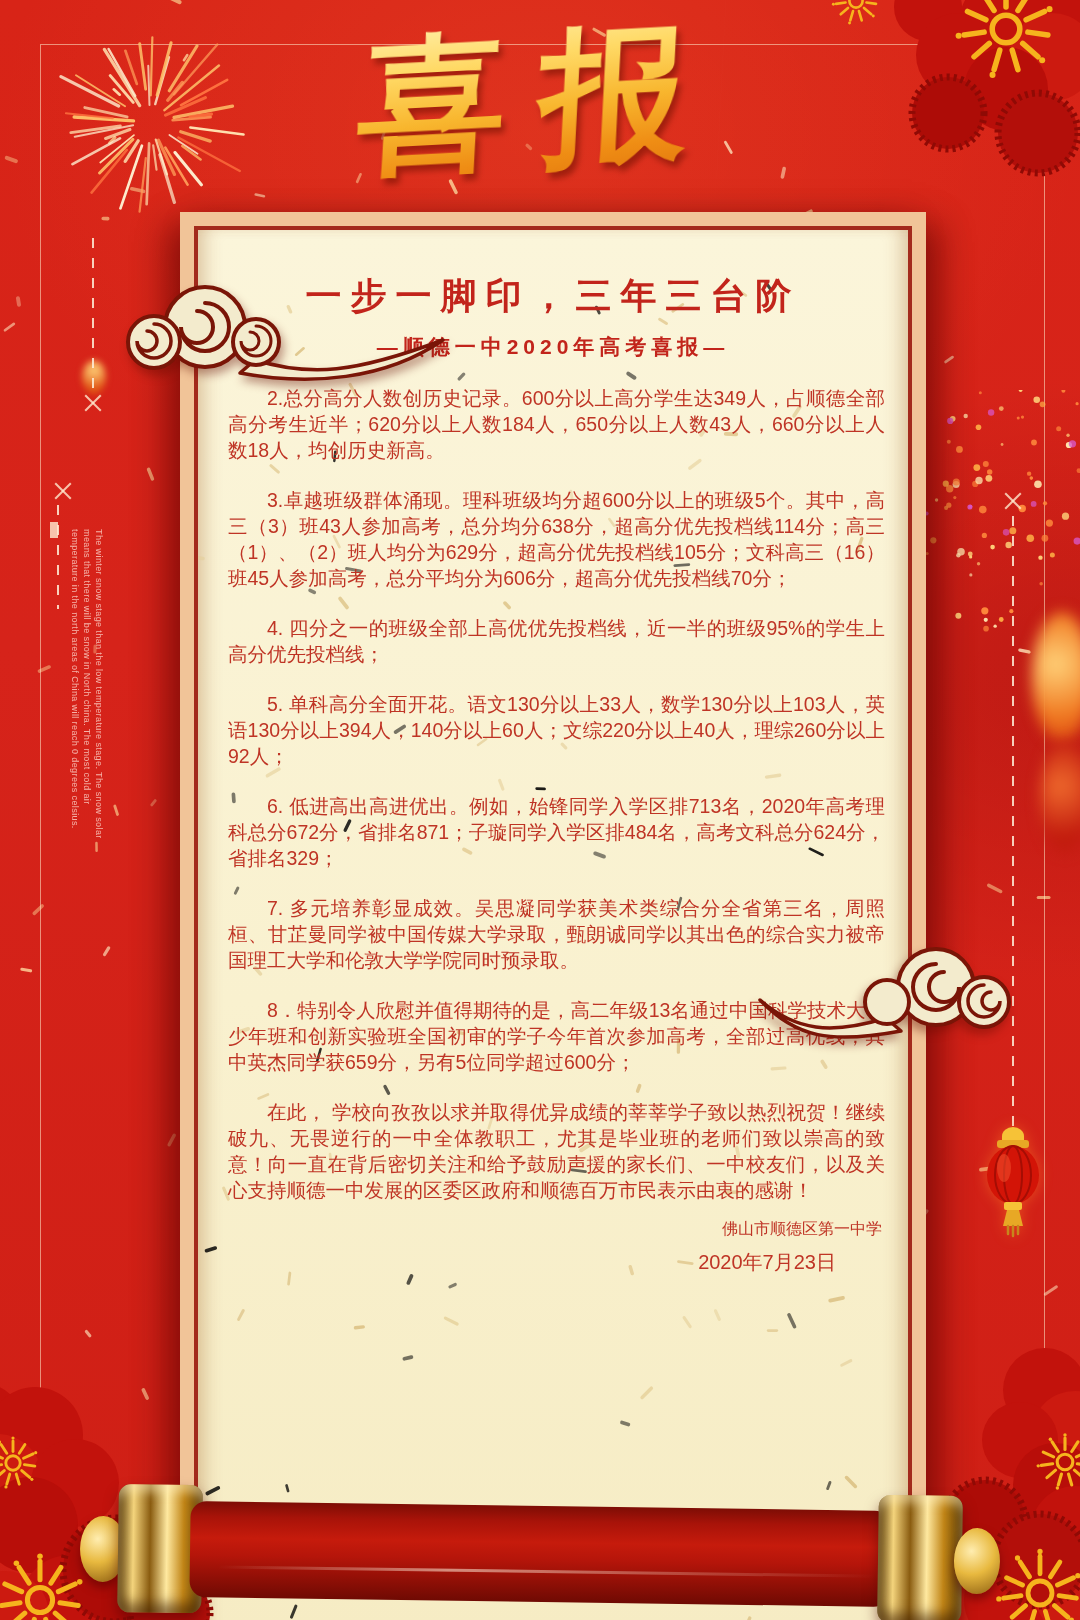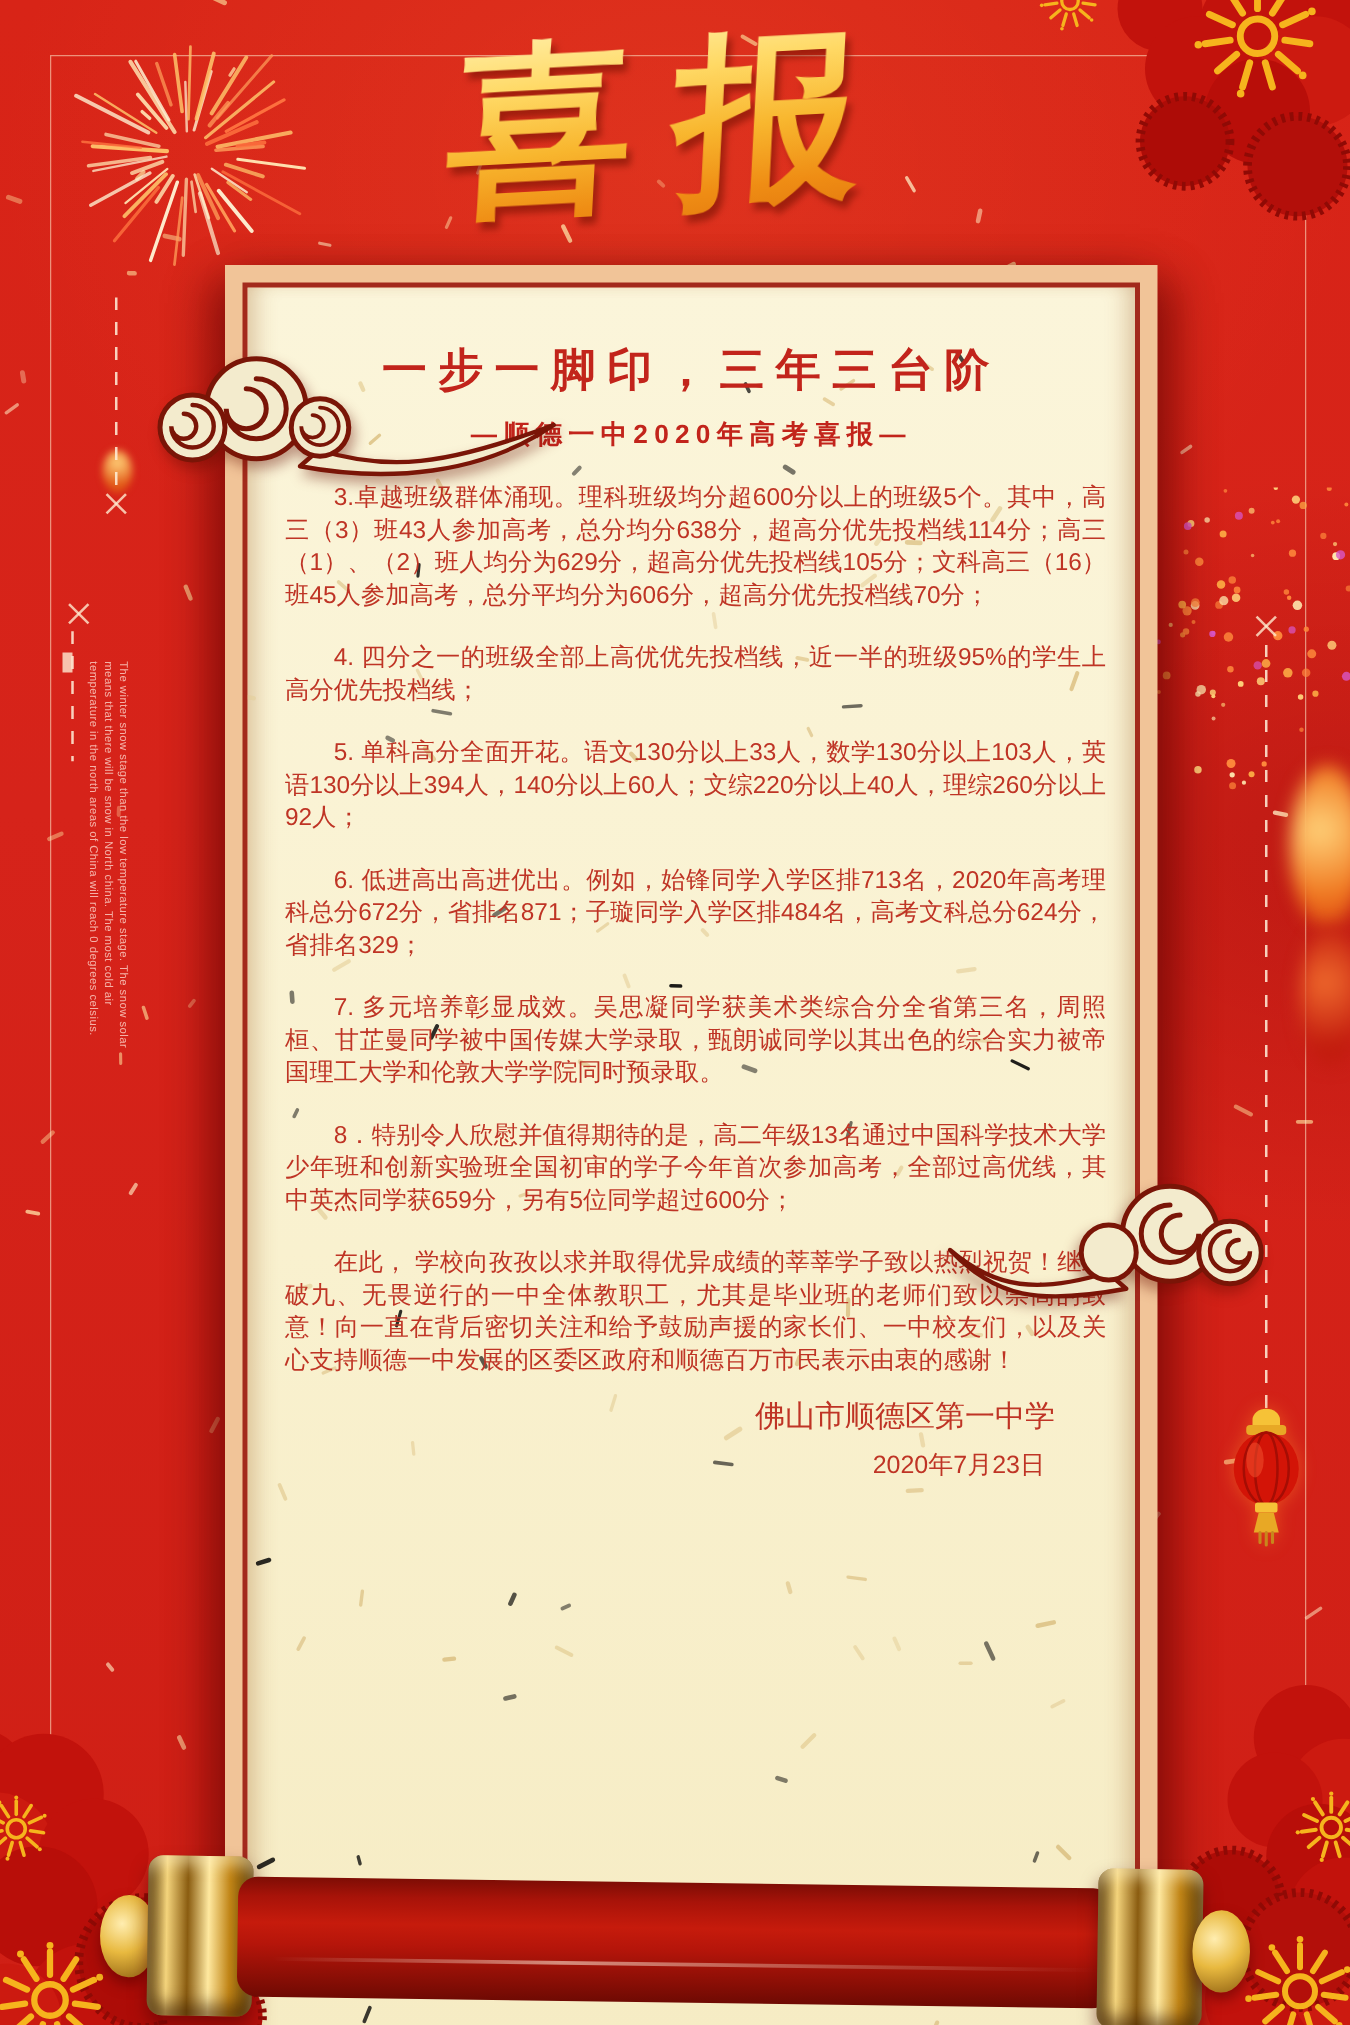--- a/index.html
+++ b/index.html
@@ -31,22 +31,22 @@
     overflow:hidden;}
   .paper-confetti{position:absolute;inset:0;width:100%;height:100%;}
   .scroll-title{position:relative;margin:42px 0 0 0;text-align:center;font-weight:bold;
     font-size:36px;letter-spacing:9px;color:#c2241b;z-index:2;}
   .scroll-subtitle{position:relative;margin:12px 0 0 0;text-align:center;font-weight:bold;
     font-size:21px;letter-spacing:5px;color:#c2241b;z-index:2;}
   .scroll-body{position:relative;margin:24px 23px 0 30px;z-index:2;color:#bf3425;
     font-size:19.5px;line-height:26px;text-align:justify;}
   .scroll-body p{margin:24px 0 0 0;text-indent:2em;}
   .scroll-body p:first-child{margin-top:0;}
-  .scroll-sign{position:relative;z-index:2;margin:16px 64px 0 0;text-align:right;
-    font-size:24px;color:#bf3425;}
+  .scroll-sign{position:relative;z-index:2;margin:16px 26px 0 0;text-align:right;
+    font-size:16px;color:#bf3425;}
   .scroll-date{position:relative;z-index:2;margin:9px 72px 0 0;text-align:right;
     font-size:20px;color:#bf3425;}
   
   .side-note{left:-78px;top:676px;width:330px;z-index:10;transform:rotate(90deg);
     color:rgba(255,225,215,.75);font-size:9px;line-height:12px;letter-spacing:.4px;}
   .side-bar{left:50px;top:522px;width:8px;height:16px;background:rgba(255,235,210,.8);z-index:10;}
   
   .xmark{width:22px;height:22px;z-index:10;}
   .xmark::before,.xmark::after{content:"";position:absolute;left:10px;top:0;width:2px;height:22px;
     background:rgba(255,235,208,.8);}
@@ -475,20 +475,21 @@
           <rect x="657.0925968792867" y="322.2412379972565" width="16.910300925925924" height="3.2684670781893006" rx="1.6342335390946503" fill="#dcc184" opacity="0.87" transform="rotate(290 657.0925968792867 322.2412379972565)"></rect>
           <rect x="522.3282750342936" y="1327.6990483539093" width="10.626311728395063" height="3.037879372427984" rx="1.518939686213992" fill="#e4cd96" opacity="0.62" transform="rotate(122 522.3282750342936 1327.6990483539093)"></rect>
           <rect x="517.9618441358025" y="710.1110768175582" width="9.395563271604939" height="3.1726466049382713" rx="1.5863233024691357" fill="#dcc184" opacity="0.55" transform="rotate(299 517.9618441358025 710.1110768175582)"></rect>
           <rect x="323.6939214677641" y="1321.0760888203017" width="11.190277777777778" height="2.779250257201646" rx="1.389625128600823" fill="#d2b br" opacity="0.64" transform="rotate(206 323.6939214677641 1321.0760888203017)"></rect>
           <rect x="35.41030949931413" y="663.8224794238682" width="8.649344135802469" height="2.908616255144033" rx="1.4543081275720164" fill="#d2b br" opacity="0.49" transform="rotate(296 35.41030949931413 663.8224794238682)"></rect>
           <rect x="91.73755144032921" y="84.0971622085048" width="9.078317901234568" height="3.3894483024691358" rx="1.6947241512345679" fill="#e4cd96" opacity="0.71" transform="rotate(246 91.73755144032921 84.0971622085048)"></rect>
         </svg>
       <h1 class="scroll-title">一步一脚印，三年三台阶</h1>
       <h2 class="scroll-subtitle">—顺德一中2020年高考喜报—</h2>
       <div class="scroll-body">
+          <p>2.总分高分人数创历史记录。600分以上高分学生达349人，占顺德全部高分考生近半；620分以上人数184人，650分以上人数43人，660分以上人数18人，均创历史新高。</p>
           <p>3.卓越班级群体涌现。理科班级均分超600分以上的班级5个。其中，高三（3）班43人参加高考，总分均分638分，超高分优先投档线114分；高三（1）、（2）班人均分为629分，超高分优先投档线105分；文科高三（16）班45人参加高考，总分平均分为606分，超高分优先投档线70分；</p>
           <p>4. 四分之一的班级全部上高优优先投档线，近一半的班级95%的学生上高分优先投档线；</p>
           <p>5. 单科高分全面开花。语文130分以上33人，数学130分以上103人，英语130分以上394人，140分以上60人；文综220分以上40人，理综260分以上92人；</p>
           <p>6. 低进高出高进优出。例如，始锋同学入学区排713名，2020年高考理科总分672分，省排名871；子璇同学入学区排484名，高考文科总分624分，省排名329；</p>
           <p>7. 多元培养彰显成效。吴思凝同学获美术类综合分全省第三名，周照桓、甘芷曼同学被中国传媒大学录取，甄朗诚同学以其出色的综合实力被帝国理工大学和伦敦大学学院同时预录取。</p>
           <p>8．特别令人欣慰并值得期待的是，高二年级13名通过中国科学技术大学少年班和创新实验班全国初审的学子今年首次参加高考，全部过高优线，其中英杰同学获659分，另有5位同学超过600分；</p>
           <p>在此， 学校向孜孜以求并取得优异成绩的莘莘学子致以热烈祝贺！继续破九、无畏逆行的一中全体教职工，尤其是毕业班的老师们致以崇高的致意！向一直在背后密切关注和给予鼓励声援的家长们、一中校友们，以及关心支持顺德一中发展的区委区政府和顺德百万市民表示由衷的感谢！</p>
         </div>
       <div class="scroll-sign">佛山市顺德区第一中学</div>
       <div class="scroll-date">2020年7月23日</div>

